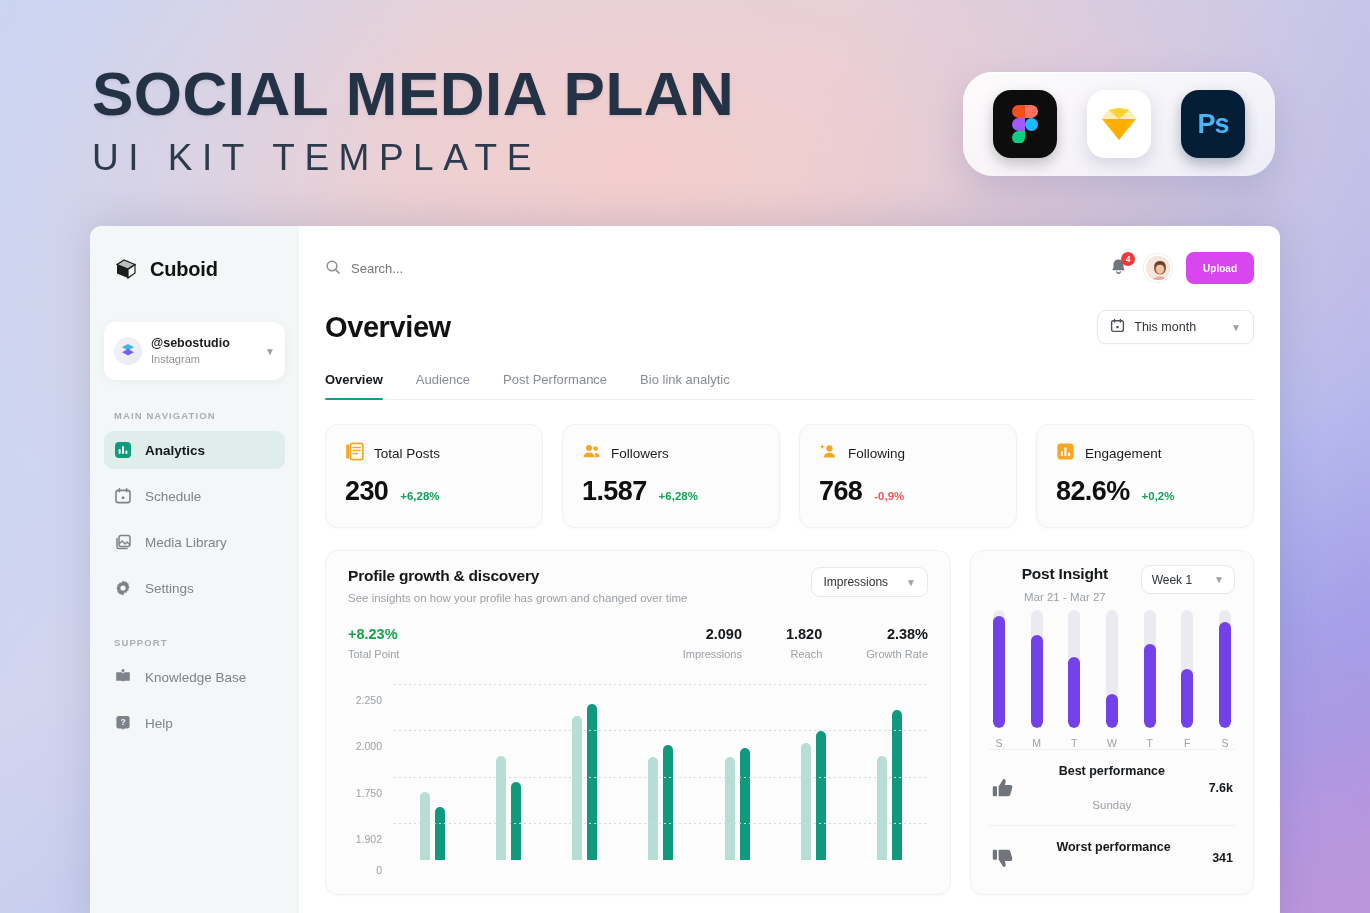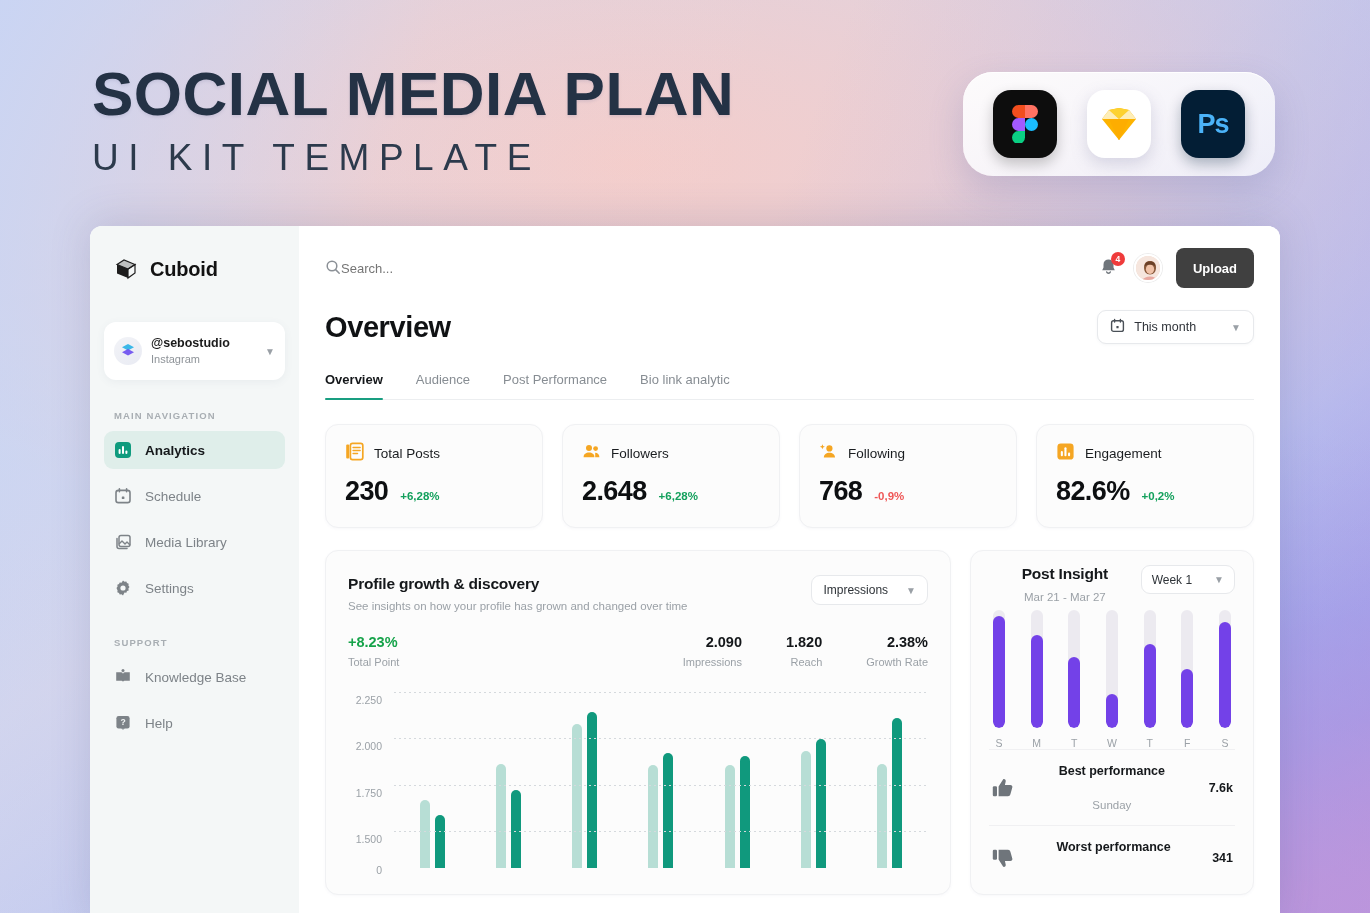--- a/index.html
+++ b/index.html
@@ -107,43 +107,43 @@
     height:38px; margin: 0 14px; padding-left:10px;
     border-radius:9px; color:#7d8388; font-size:13.5px;
   }
   .nav-item.active { background:#dfeeea; color:#15181b; font-weight:600; }
   .nav-item + .nav-item { margin-top:8px; }
   .nav-ico { width:18px;height:18px;flex:0 0 18px;display:flex;align-items:center;justify-content:center;}
 
   
   .main { flex:1; min-width:0; background:#fff; padding: 24px 26px 0 26px; position:relative;}
   .topbar { display:flex; align-items:center; height:36px;}
-  .search { display:flex; align-items:center; gap:0; flex:1;}
+  .search { display:flex; align-items:center; gap:10px; flex:1;}
   .search input {
     border:none; outline:none; font-size:13px; color:#9aa0a6;
     background:transparent; font-family:"Liberation Sans",sans-serif; width:240px;
   }
   .top-right { display:flex; align-items:center; gap:14px;}
   .bell-wrap { position:relative; width:22px;height:22px;}
   .badge {
     position:absolute; right:-5px; top:-5px;
     background:#ef3b3b; color:#fff; font-size:8.5px; font-weight:700;
     min-width:14px;height:14px;border-radius:7px;
     display:flex;align-items:center;justify-content:center; padding:0 3px;
   }
   .avatar {
     width:28px;height:28px;border-radius:50%;
     background:linear-gradient(160deg,#f3dfd4,#e7c3b1);
     border:2px solid #fff; box-shadow:0 0 0 1px #ececec;
     overflow:hidden; position:relative;
   }
   .btn-upload {
-    background:#404040; color:#fff; border:none;
-    font-size:13px; font-weight:600; border-radius:8px;
-    height:40px; padding:0 17px; cursor:pointer;
+    background:#d946ef; color:#fff; border:none;
+    font-size:10px; font-weight:600; border-radius:8px;
+    height:32px; padding:0 17px; cursor:pointer;
     font-family:"Liberation Sans",sans-serif;
   }
   .page-head { display:flex;align-items:center; margin-top:24px;}
   .page-title { font-size:29px; font-weight:700; color:#101214; flex:1; letter-spacing:-0.4px;}
   .range-sel {
     display:flex;align-items:center;gap:9px;
     border:1px solid #e7e9ec; border-radius:9px; height:34px; padding:0 12px;
     font-size:12.5px; color:#30343a; background:#fff;
     box-shadow:0 1px 3px rgba(80,90,120,0.05);
   }
@@ -168,42 +168,42 @@
   .stat-body { display:flex; align-items:baseline; gap:12px; margin-top:12px;}
   .stat-val { font-size:27px; font-weight:700; color:#0d0f11; letter-spacing:-0.6px;}
   .stat-delta { font-size:11.5px; font-weight:600;}
   .up { color:#13a05c; } .down { color:#ef5757; }
 
   .panels { display:flex; gap:19px; margin-top:22px; align-items:flex-start;}
   .panel {
     background:#fcfcfc; border:1px solid #f0f1f3; border-radius:13px;
     box-shadow:0 1px 3px rgba(90,100,130,0.045);
   }
-  .panel-growth { flex:1; min-width:0; padding:24px 22px 0 22px; height:345px; overflow:hidden;}
+  .panel-growth { flex:1; min-width:0; padding:16px 22px 0 22px; height:345px; overflow:hidden;}
   .panel-insight { width:284px; flex:0 0 284px; padding:14px 18px 0 18px; height:345px; overflow:hidden;text-align:center;}
 
   .pg-head { display:flex; align-items:flex-start;}
   .pg-title { font-size:15.5px; font-weight:700; color:#15181b; letter-spacing:-0.2px;}
   .pg-sub { font-size:11.5px; color:#9ba1a7; margin-top:7px;}
   .metric-sel {
     display:flex; align-items:center; gap:18px;
     border:1px solid #e7e9ec; border-radius:9px; height:30px; padding:0 11px;
     font-size:12px; color:#2e3338; background:#fff;
   }
   .pg-stats { display:flex; align-items:center; margin-top:22px;}
   .pg-stat { text-align:right; }
   .pg-stat:first-child { text-align:left; flex:1;}
   .pg-stat + .pg-stat { margin-left:44px;}
   .pg-num { font-size:14.5px; font-weight:700; color:#14171a;}
   .pg-num.green { color:#16a34a;}
   .pg-lab { font-size:11px; color:#9ba1a7; margin-top:6px;}
 
   
   .chart { position:relative; margin-top:18px; height:182px; }
-  .y-axis { position:absolute; left:0; top:8px; bottom:0; width:42px;}
+  .y-axis { position:absolute; left:0; top:16px; bottom:0; width:42px;}
   .y-tick { position:absolute; right:8px; font-size:10.5px; color:#9ba1a7; transform:translateY(-50%); white-space:nowrap;}
   .plot { position:absolute; left:46px; right:0; top:0; bottom:0;}
   .grid-line { position:absolute; left:0; right:0; height:1px;
     background-image:linear-gradient(to right,#d5d9dd 0 2px, transparent 2px 5px);
     background-size:5px 1px; background-repeat:repeat-x;}
   .bars { position:absolute; left:0; right:0; bottom:0; top:0; display:flex; align-items:flex-end; justify-content:space-around;}
   .bar-group { display:flex; align-items:flex-end; gap:5px; height:100%;}
   .bar { width:10px; border-radius:5px 5px 0 0;}
   .bar.prev { background:#b7ded5;}
   .bar.curr { background:#10997d;}
@@ -438,21 +438,21 @@
             <svg width="19" height="19" viewBox="0 0 19 19">
                 <circle cx="7" cy="6" r="3" fill="#f5a623"></circle>
                 <circle cx="13.6" cy="6.6" r="2.4" fill="#f5a623"></circle>
                 <path d="M1.6 15.2c0-3 2.4-4.6 5.4-4.6s5.4 1.6 5.4 4.6H1.6z" fill="#f5a623"></path>
                 <path d="M13.2 10.8c2.4.1 4.2 1.6 4.2 4.4h-4.2v-4.4z" fill="#f5a623"></path>
               </svg>
           </span>
           <span class="stat-name">Followers</span>
         </div>
         <div class="stat-body">
-          <span class="stat-val">2.648</span>
+          <span class="stat-val">1.587</span>
           <span class="stat-delta up">+6,28%</span>
         </div>
       </div>
 
       <div class="stat-card">
         <div class="stat-head">
           <span>
             <svg width="19" height="19" viewBox="0 0 19 19">
                 <circle cx="10.4" cy="6.4" r="3.1" fill="#f5a623"></circle>
                 <path d="M4.8 15.6c0-3.1 2.5-4.8 5.6-4.8s5.6 1.7 5.6 4.8H4.8z" fill="#f5a623"></path>
@@ -517,21 +517,21 @@
             <div class="pg-num">2.38%</div>
             <div class="pg-lab">Growth Rate</div>
           </div>
         </div>
 
         <div class="chart">
           <div class="y-axis" id="yaxis">
               <div class="y-tick" style="top: 6px;">2.250</div>
               <div class="y-tick" style="top: 52.4706px;">2.000</div>
               <div class="y-tick" style="top: 98.9412px;">1.750</div>
-              <div class="y-tick" style="top: 145.412px;">1.500</div>
+              <div class="y-tick" style="top: 145.412px;">1.902</div>
               <div class="y-tick" style="top: 176px;">0</div>
             </div>
           <div class="plot" id="plot">
             <div class="bars" id="bars">
                 <div class="bar-group">
                   <div class="bar prev" style="height: 68.1882px;"></div>
                   <div class="bar curr" style="height: 53.3176px;"></div>
                 </div>
                 <div class="bar-group">
                   <div class="bar prev" style="height: 104.435px;"></div>

